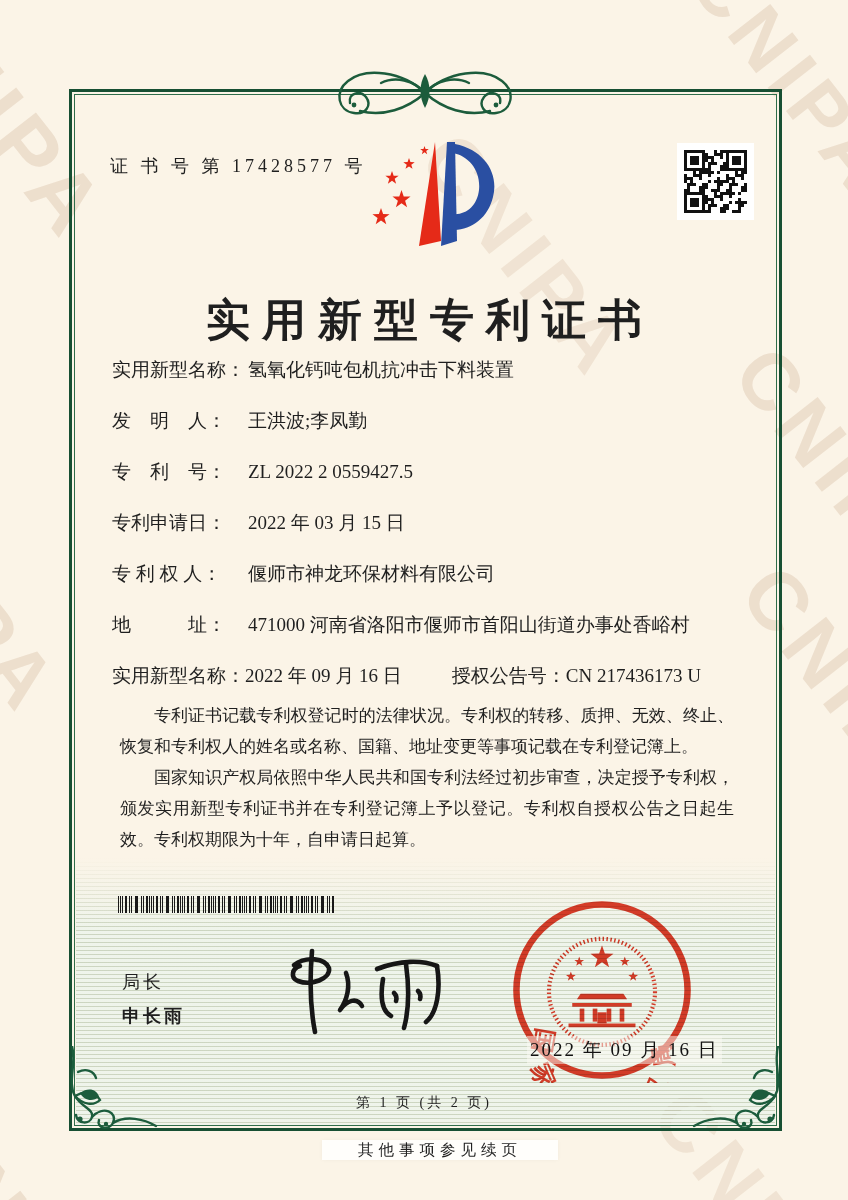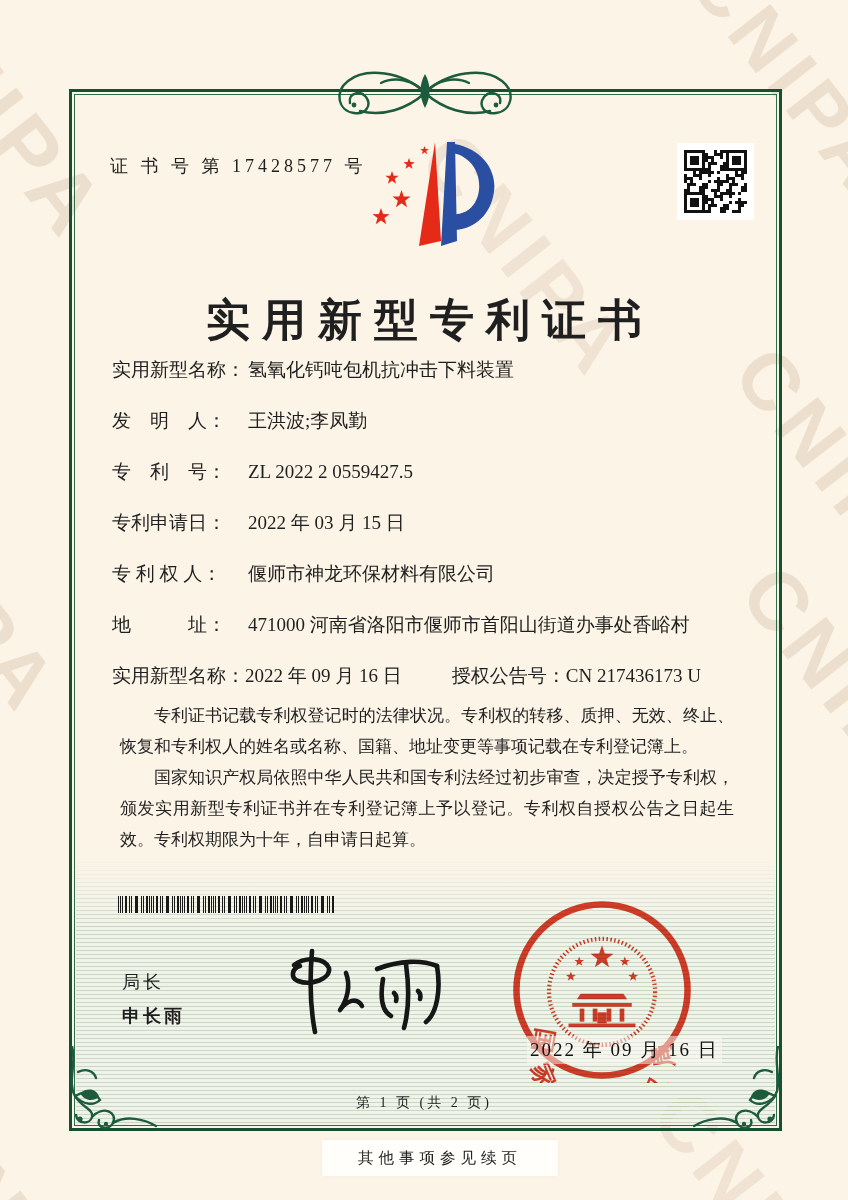--- a/index.html
+++ b/index.html
@@ -80,21 +80,21 @@
   .seal-red-fill{fill:var(--seal-red);}
   .seal-red-stroke{stroke:var(--seal-red);fill:none;}
   .seal-text{fill:var(--seal-red);font-size:26px;font-weight:bold;letter-spacing:17px;
     font-family:"Liberation Serif","DejaVu Serif",serif;}
   .seal-date{
     position:absolute;left:527px;top:1036px;font-size:19px;letter-spacing:2px;color:#121212;
     background:rgba(252,250,244,0.50);padding:1px 3px;white-space:nowrap;
   }
   .page-info{position:absolute;left:0;right:0;top:1094px;text-align:center;font-size:14px;letter-spacing:3px;}
   .footer-note{
-    position:absolute;left:322px;top:1140px;width:236px;height:36px;background:#fffefb;
+    position:absolute;left:322px;top:1140px;width:236px;height:20px;background:#fffefb;
     display:flex;align-items:center;justify-content:center;font-size:15.5px;letter-spacing:5px;
     box-shadow:0 0 4px rgba(0,0,0,0.04);
   }
 </style>
 </head>
 <body>
 
 <svg width="0" height="0" style="position:absolute" aria-hidden="true">
   <defs>
     <symbol id="star" viewBox="-10 -10 20 20">

